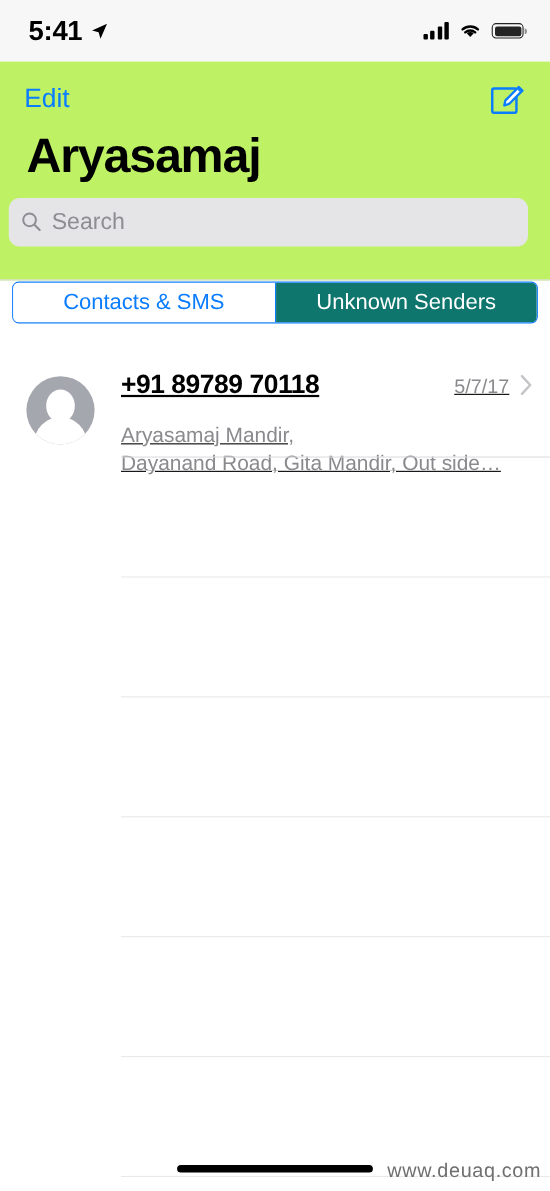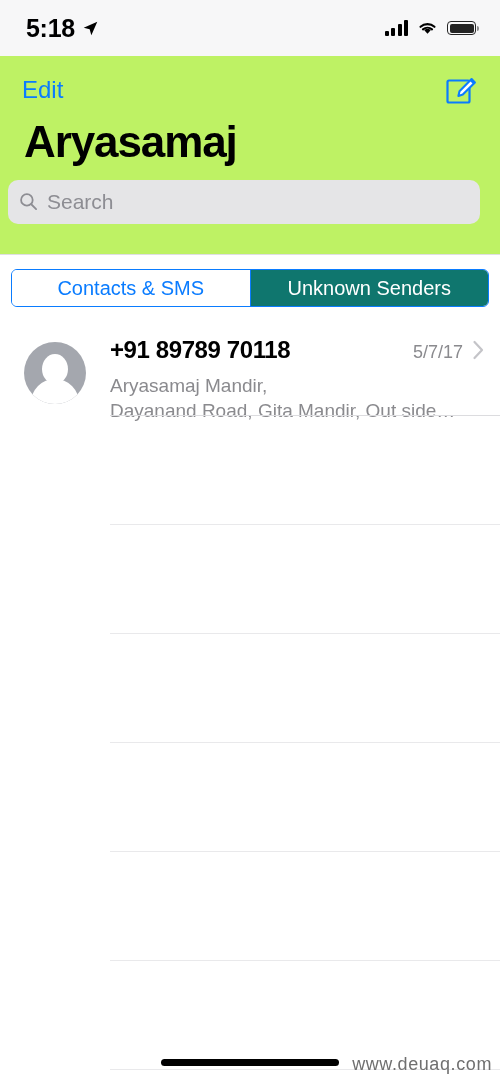--- a/index.html
+++ b/index.html
@@ -85,40 +85,41 @@
     flex:1; border:none; background:transparent; outline:none;
     font-size:21px; color:#000;
     font-family:"Liberation Sans", sans-serif;
   }
   .search-input::placeholder { color:#8d8d93; }
 
   
   .segwrap {
     position:absolute; top:256px; left:0; right:0; height:64px;
     background:#ffffff;
-    display:flex; align-items:center; padding:0 11px;
+    display:flex; align-items:flex-start; padding:0 11px;
   }
   .segmented {
     display:flex; width:100%; height:38px;
     border:1.5px solid #0a7cff; border-radius:6px; overflow:hidden;
   }
   .seg {
     flex:1; display:flex; align-items:center; justify-content:center;
     font-size:20px; color:#0a7cff; background:#ffffff;
     cursor:pointer; border:none; border-right:1.5px solid #0a7cff;
     font-family:"Liberation Sans", sans-serif;
     line-height:1;
   }
   .seg:last-child { border-right:none; }
   .seg.active { background:#0f766e; color:#ffffff; }
 
   
   .list {
     position:absolute; top:320px; left:0; right:0; bottom:0;
     background:#ffffff;
+    text-decoration:underline;
   }
   .row {
     position:relative; display:flex; align-items:flex-start;
     padding:10px 16px 12px 0; height:96px;
   }
   .avatar-col { width:110px; display:flex; justify-content:center; padding-top:12px; }
   .avatar {
     width:62px; height:62px; border-radius:50%;
     background:#a4a7ae; position:relative; overflow:hidden; flex:0 0 auto;
   }
@@ -132,21 +133,21 @@
   }
   .row-main { flex:1; min-width:0; padding-top:6px; }
   .row-top { display:flex; align-items:baseline; }
   .row-title {
     font-size:24px; font-weight:700; color:#000; letter-spacing:-0.4px;
     white-space:nowrap; flex:1; line-height:1.2;
   }
   .row-date { font-size:18px; color:#8a8a8e; margin-right:9px; line-height:1.2; }
   .row-chev { width:12px; height:20px; flex:0 0 auto; align-self:center; }
   .row-preview {
-    font-size:19px; color:#8a8a8e; line-height:1.35; margin-top:8px;
+    font-size:19px; color:#8a8a8e; line-height:1.35; margin-top:19px;
   }
   .row-preview div { white-space:nowrap; overflow:hidden; text-overflow:ellipsis; }
   .sep {
     position:absolute; left:110px; right:0; bottom:0;
     height:1px; background:#dcdcdf;
   }
   .filler { position:relative; height:109px; }
   .filler .sep { background:#e9e9eb; }
 
   
@@ -160,21 +161,21 @@
     font-family:"Liberation Sans", sans-serif;
   }
 </style>
 </head>
 <body>
 
 <div class="phone">
 
   <div class="statusbar">
     <div class="sb-left">
-      <span class="sb-time">5:18</span>
+      <span class="sb-time">5:41</span>
       <span class="sb-loc">
         <svg viewBox="0 0 20 20" width="17" height="17">
             <path d="M18 2 L2 9.2 L9 11 L11 18 Z" fill="#000"></path>
           </svg>
       </span>
     </div>
     <div class="sb-right">
       <span class="sb-signal">
         <i></i>
           <i></i>

